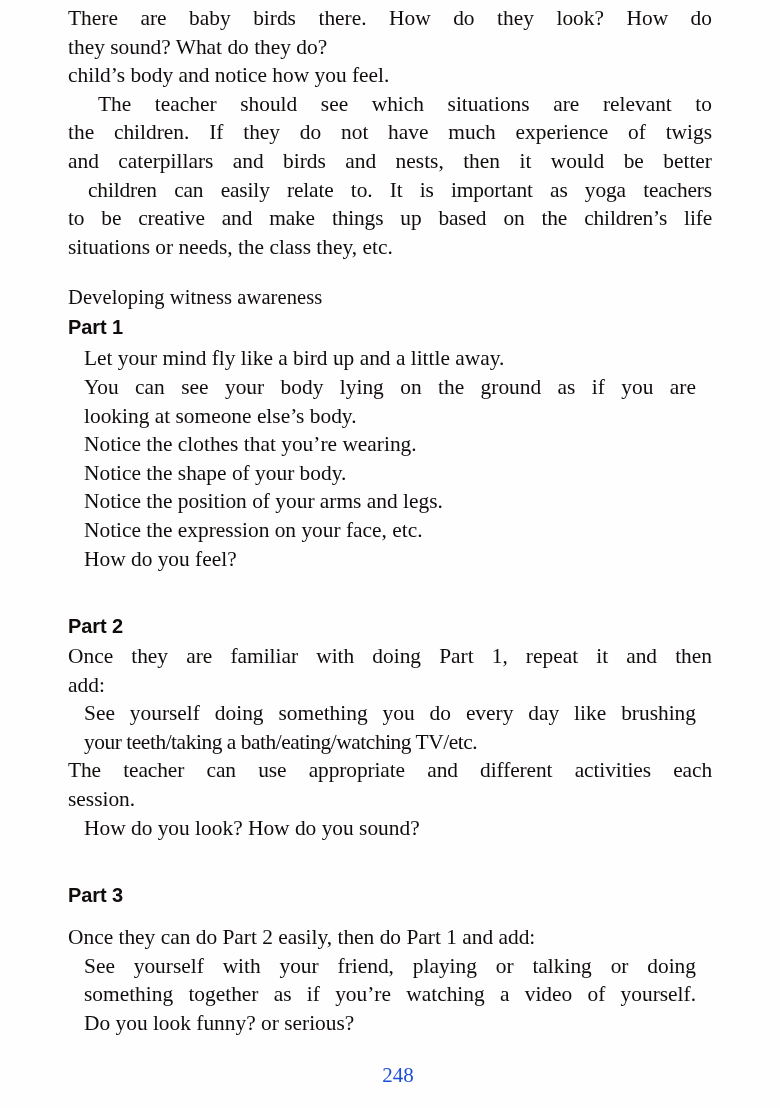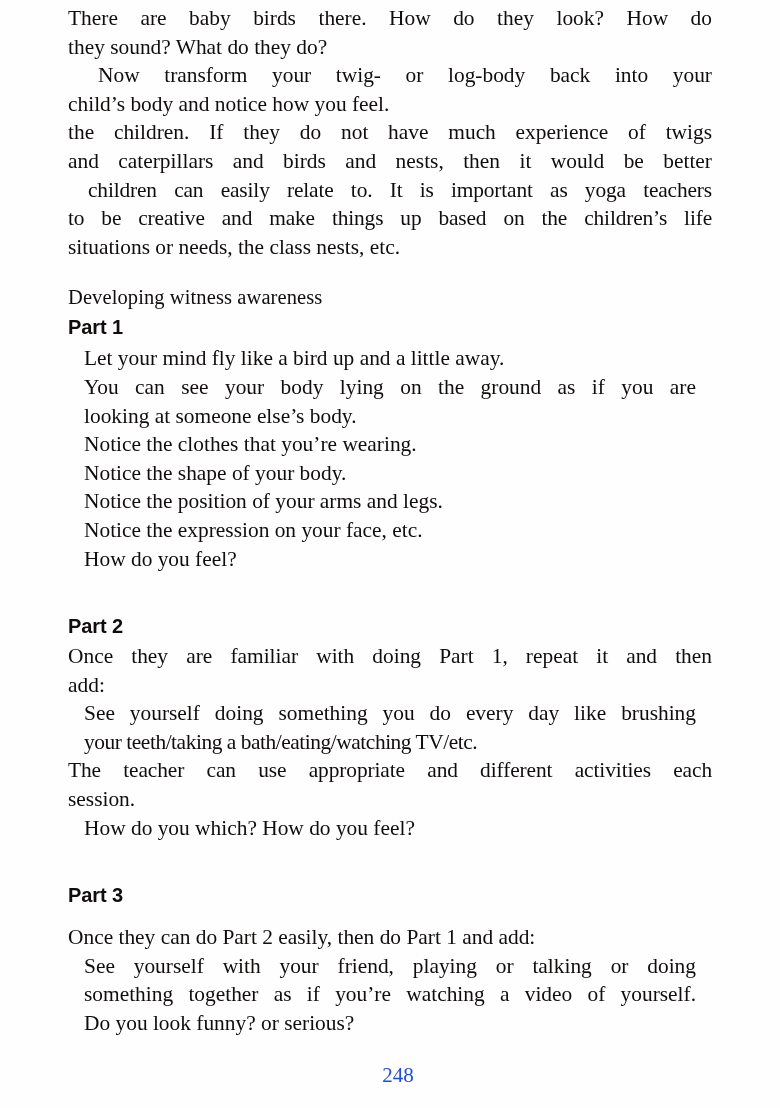--- a/index.html
+++ b/index.html
@@ -82,30 +82,30 @@
 
 <div class="page">
   <div class="content">
 
     <div style="padding-top:4px;">
       <div class="jline">There are baby birds there. How do they look? How do</div>
       <div class="line">they sound? What do they do?</div>
     </div>
 
     <div>
-      <div class="jline" style="text-indent:30px;">Now transform your twig- or log-body back into your</div>
       <div class="line">child’s body and notice how you feel.</div>
     </div>
 
     <div>
+      <div class="jline" style="text-indent:30px;">The teacher should see which situations are relevant to</div>
       <div class="jline">the children. If they do not have much experience of twigs</div>
       <div class="jline">and caterpillars and birds and nests, then it would be better</div>
       <div class="jline" style="letter-spacing:-0.15px;margin-left:20px;">children can easily relate to. It is important as yoga teachers</div>
       <div class="jline" style="letter-spacing:-0.15px;">to be creative and make things up based on the children’s life</div>
-      <div class="line">situations or needs, the class nests, etc.</div>
+      <div class="line">situations or needs, the class they, etc.</div>
     </div>
 
     <div class="gap-md"></div>
 
     <h2 class="heading-serif">Developing witness awareness</h2>
 
     <h3 class="heading-sans" style="margin-top:3px;">Part 1</h3>
 
     <div class="subblock" style="margin-top:3px;">
       <div class="line">Let your mind fly like a bird up and a little away.</div>
@@ -131,21 +131,21 @@
       <div class="jline tight">See yourself doing something you do every day like brushing</div>
       <div class="line tight">your teeth/taking a bath/eating/watching TV/etc.</div>
     </div>
 
     <div>
       <div class="jline" style="letter-spacing:-0.1px;">The teacher can use appropriate and different activities each</div>
       <div class="line">session.</div>
     </div>
 
     <div class="subblock">
-      <div class="line">How do you which? How do you feel?</div>
+      <div class="line">How do you look? How do you sound?</div>
     </div>
 
     <div class="gap-lg"></div>
 
     <h3 class="heading-sans">Part 3</h3>
 
     <div style="margin-top:14px;">
       <div class="line">Once they can do Part 2 easily, then do Part 1 and add:</div>
     </div>
 

